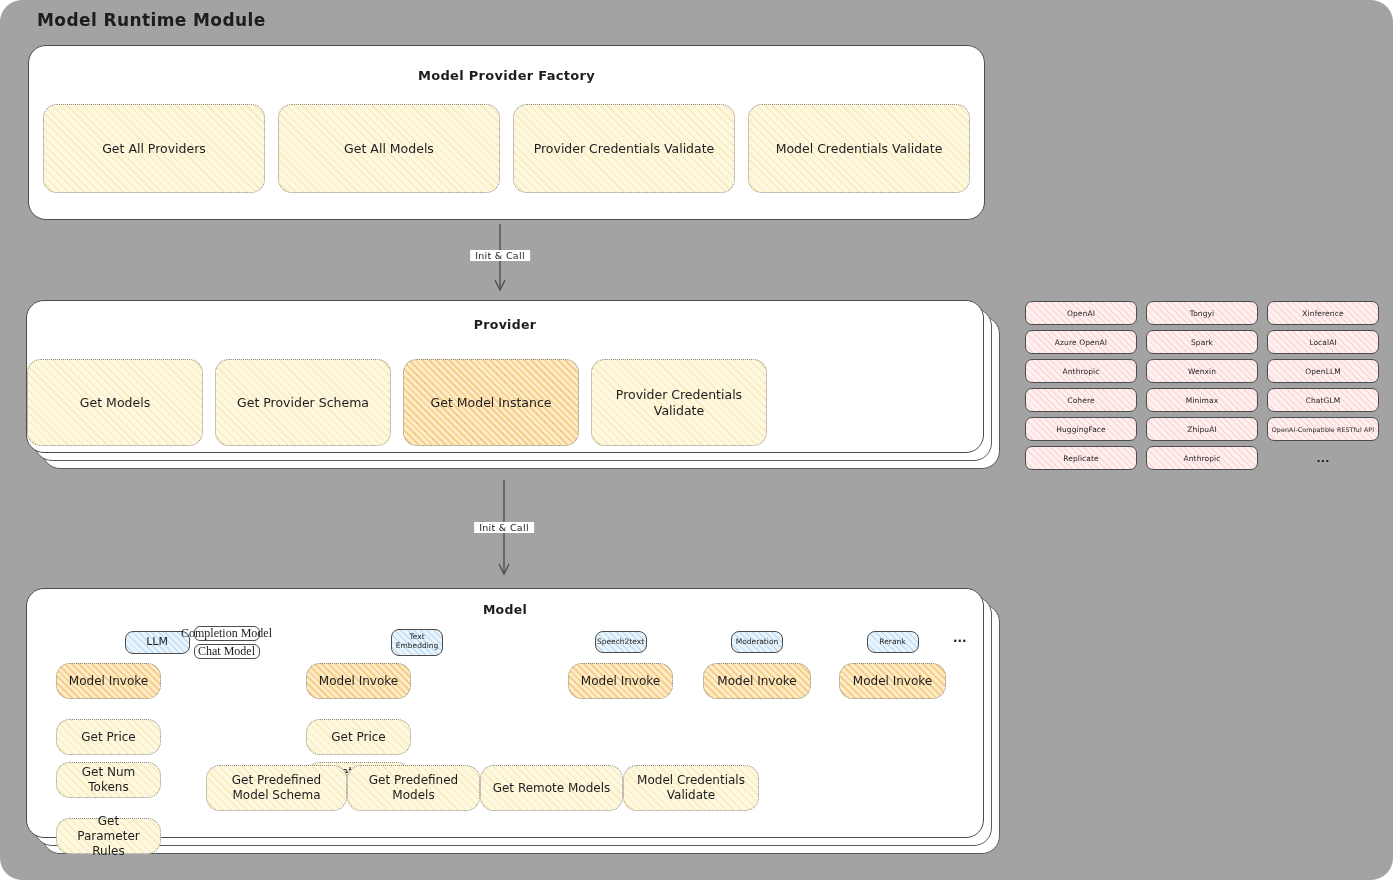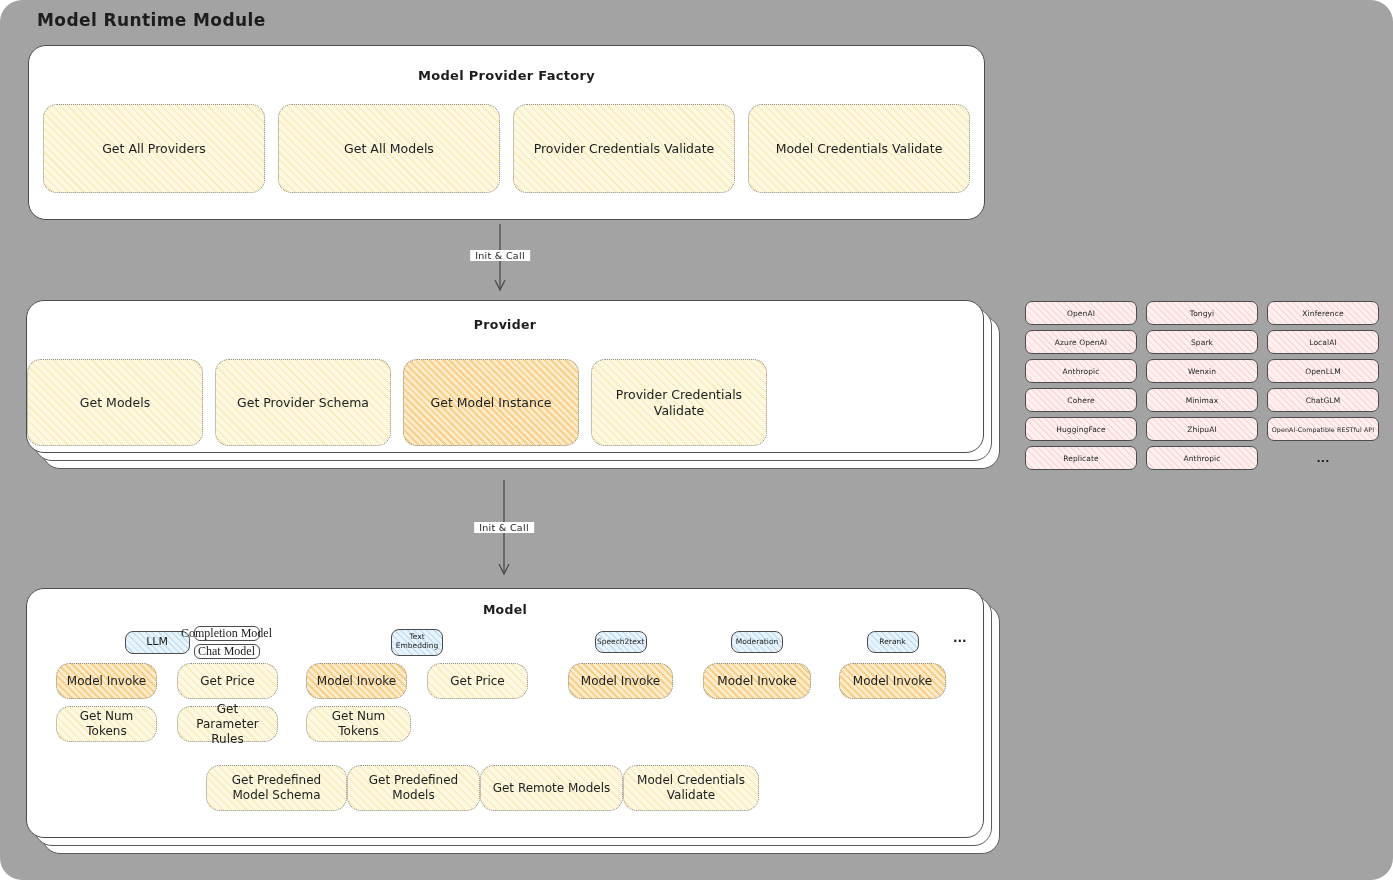--- a/index.html
+++ b/index.html
@@ -176,21 +176,21 @@
     display: flex;
     align-items: center;
     justify-content: center;
     border: 1.1px solid #4c4c4c;
     border-radius: 6px;
     background: #ffffff;
     font-size: 12px;
     white-space: nowrap;
     font-family: Liberation Serif, serif;
   }
-  .g-row { display: flex; gap: 20px; margin-bottom: 7px; }
+  .g-row { display: flex; gap: 20px; margin-bottom: 7px; flex-direction: column; }
   .g-row .btn { width: 105px; height: 36px; font-size: 12px; }
   .tabs-ellipsis {
     position: absolute;
     left: 926px; top: 42px;
     font-size: 12px;
     font-weight: bold;
   }
   .model-bottom-row {
     position: absolute;
     left: 179px; top: 176px;

